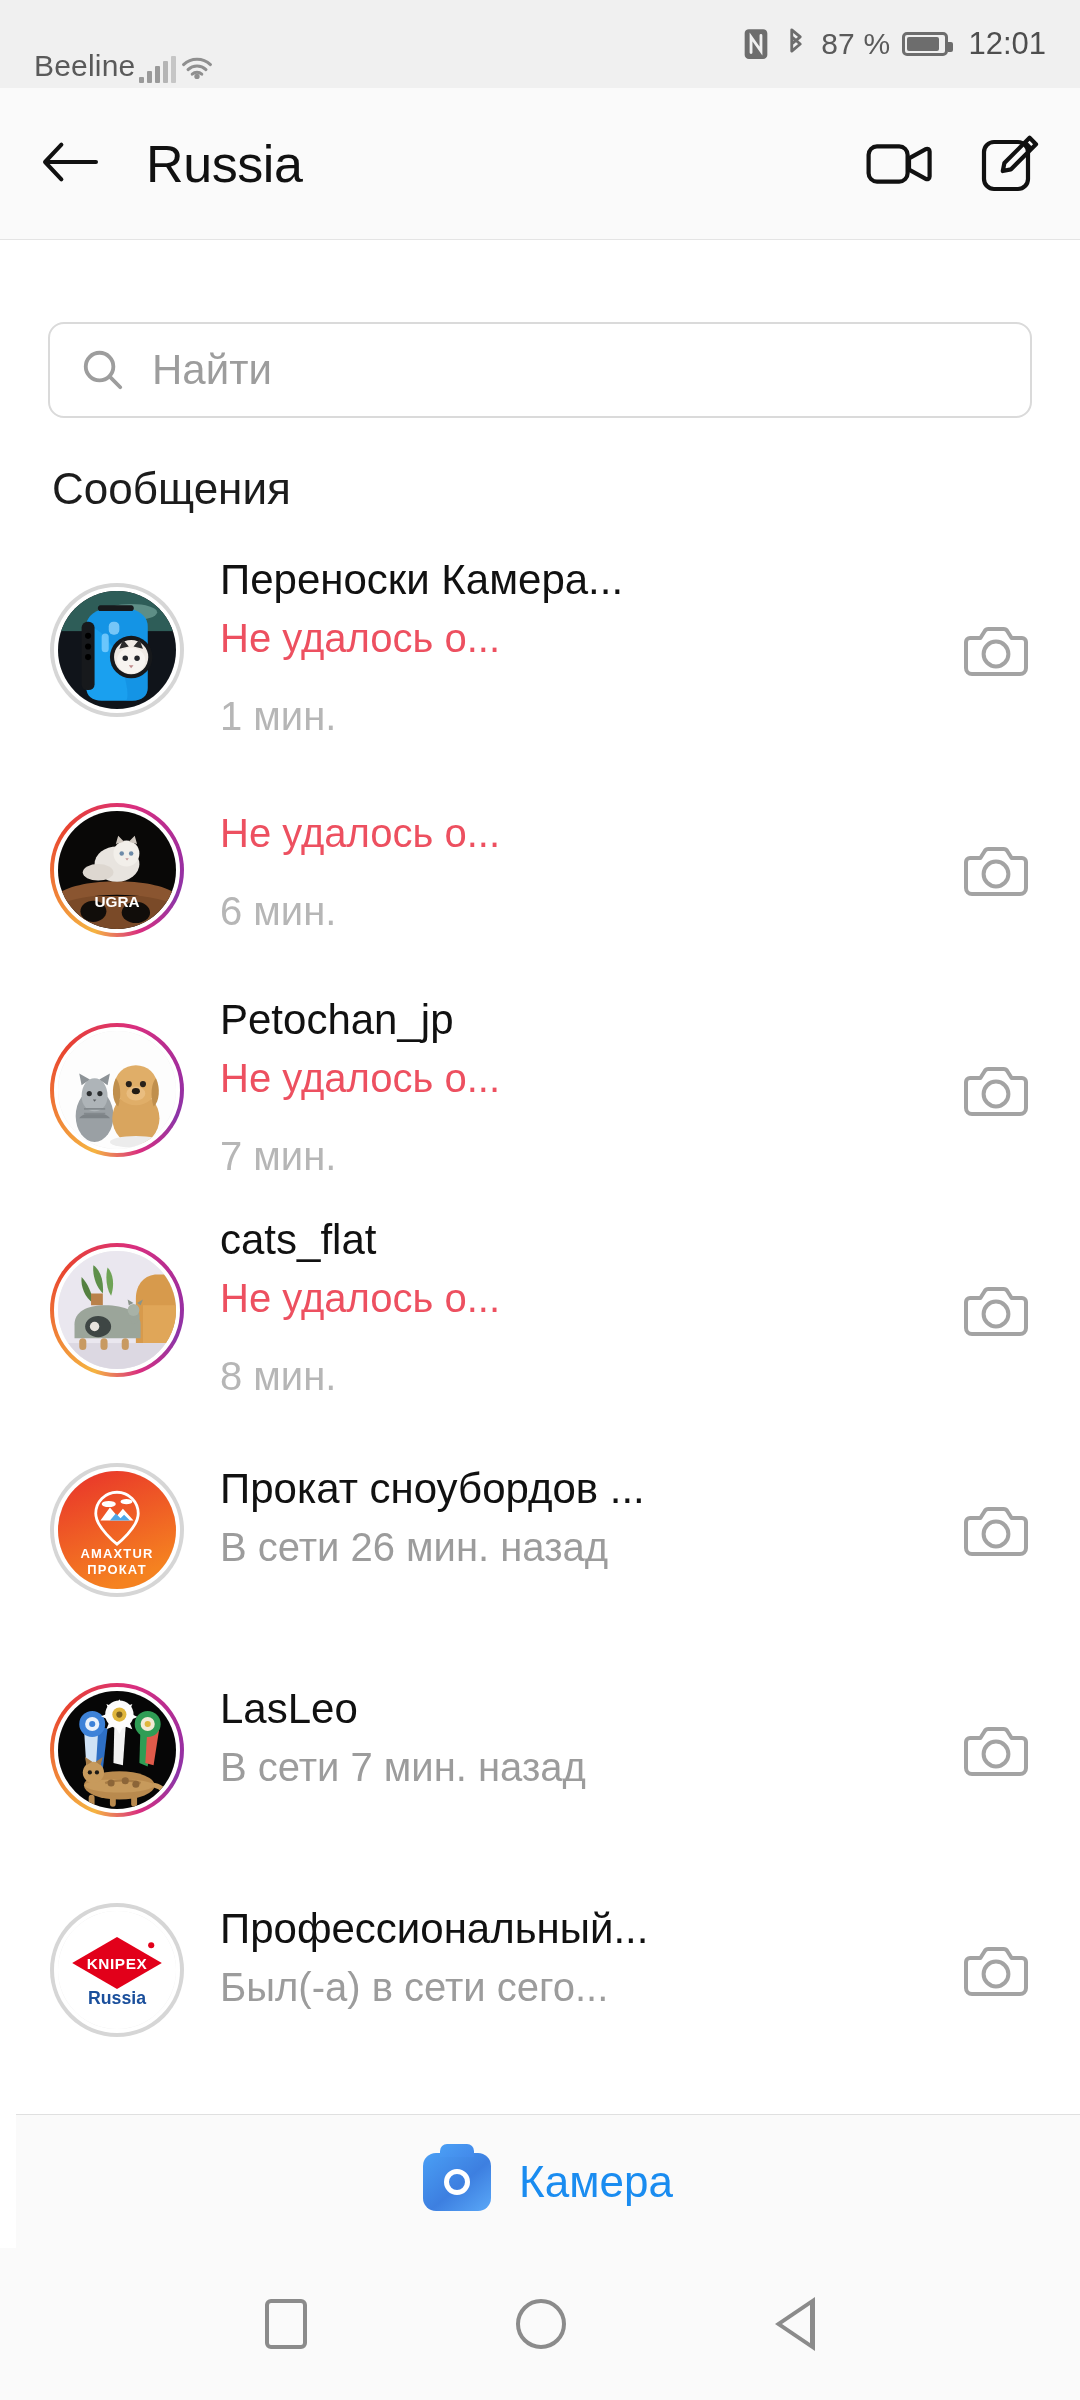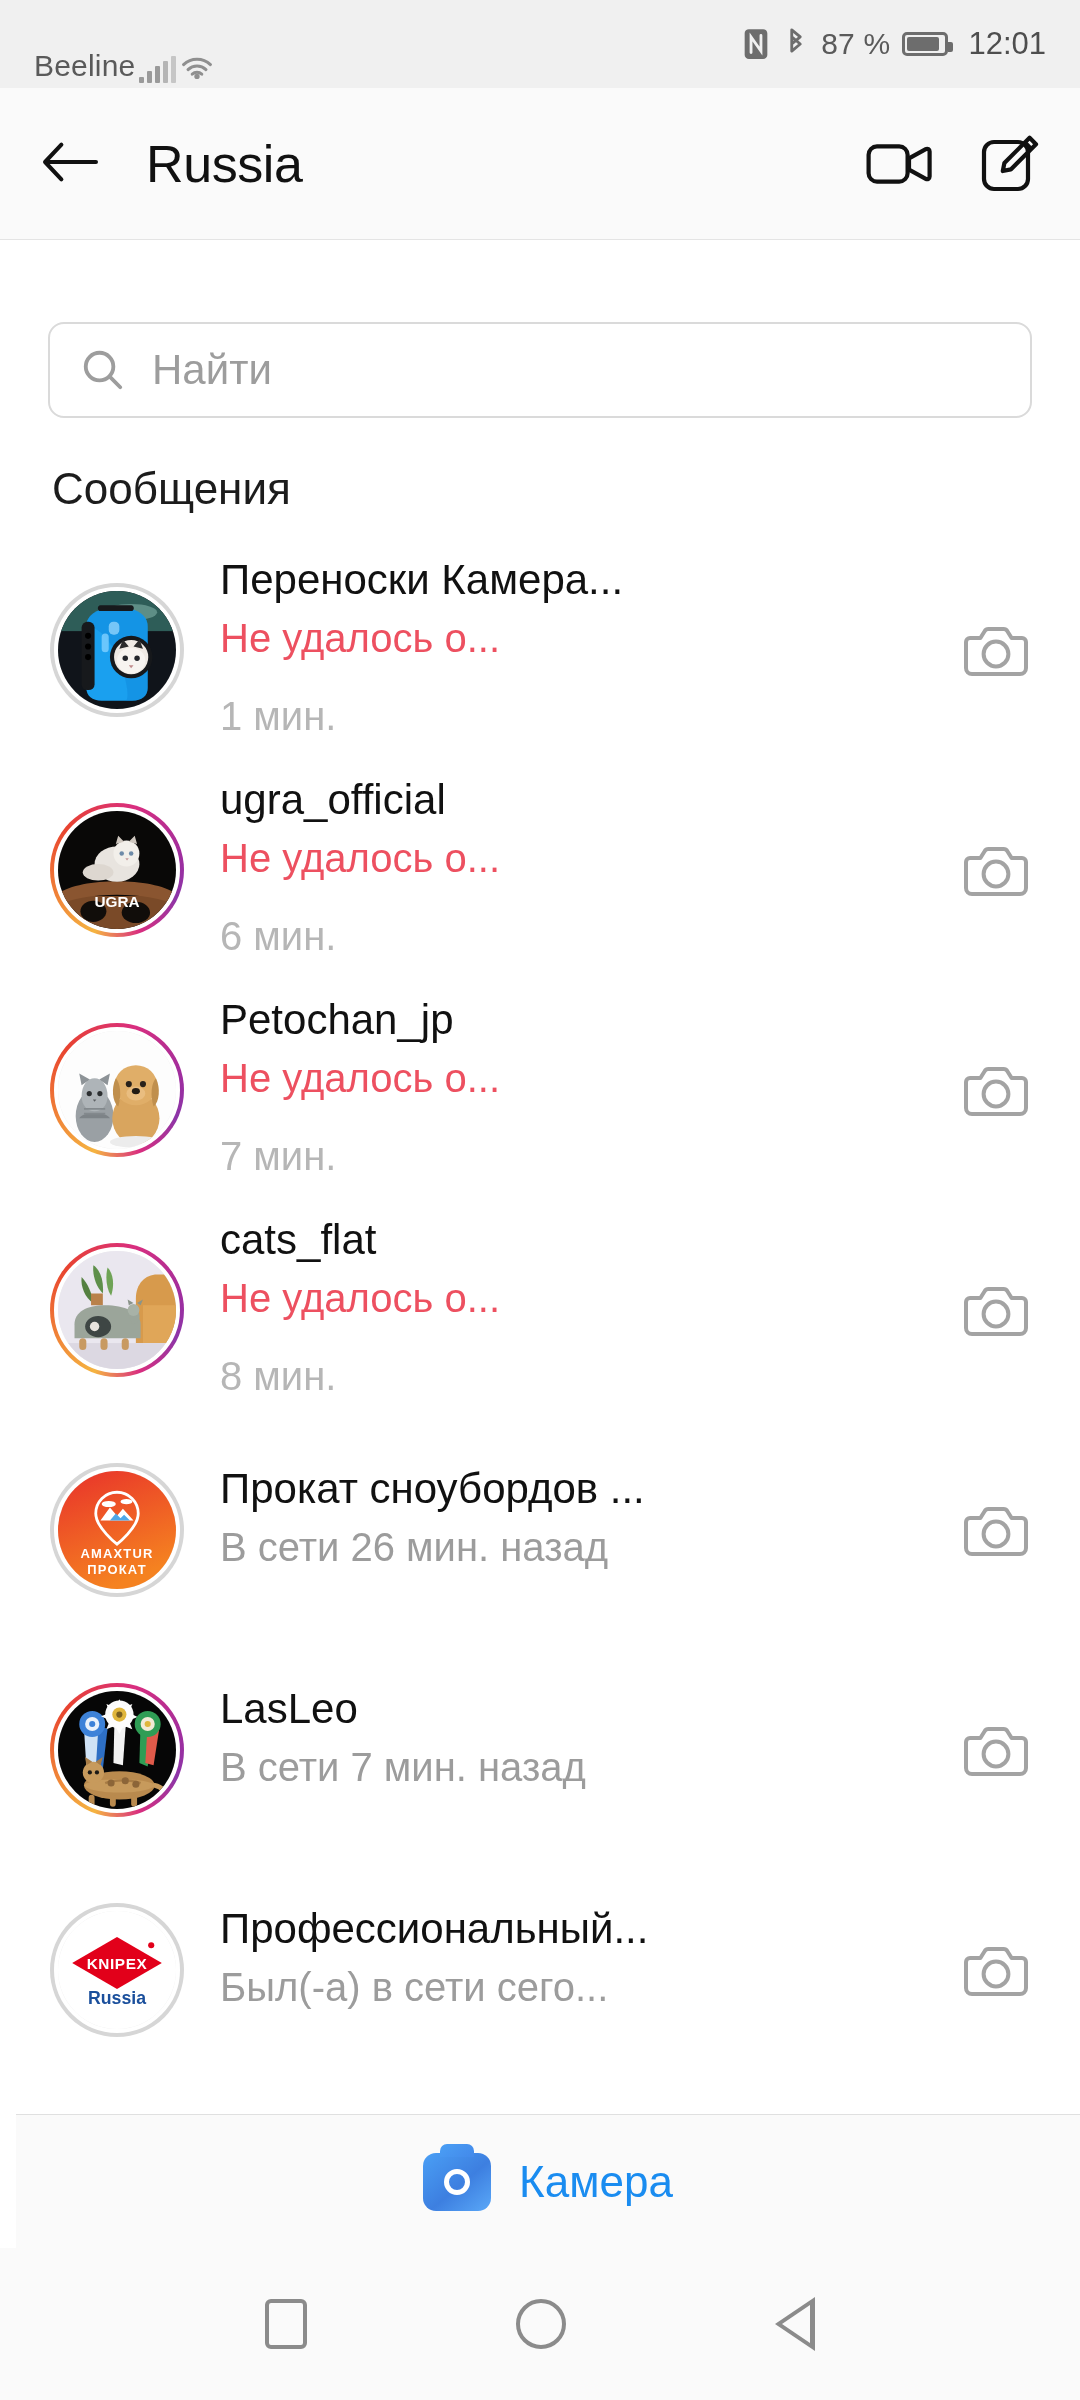--- a/index.html
+++ b/index.html
@@ -265,21 +265,20 @@
           <circle cx="58" cy="36" r="11" fill="#f2efea"></circle>
           <path d="M49 28l2-7 5 5zM67 28l-2-7-5 5z" fill="#cfc7bf"></path>
           <circle cx="54" cy="36" r="1.9" fill="#6e8ba8"></circle>
           <circle cx="62" cy="36" r="1.9" fill="#6e8ba8"></circle>
           <path d="M57 40h3l-1.5 2z" fill="#c79a9a"></path>
           <text x="50" y="81" font-family="Liberation Sans, sans-serif" font-size="13" font-weight="bold" fill="#fff" text-anchor="middle">UGRA</text>
         </svg>
       </div>
     </div>
     <div class="row-text">
-      <div class="row-name">ugra_official</div>
       <div class="row-sub">
         <span class="sub-failed">Не удалось о...</span>
         <span class="row-time">6 мин.</span>
       </div>
     </div>
     <div class="row-cam">
       <svg width="64" height="58" viewBox="0 0 32 29">
         <path d="M3 8.5h5.2l2.1-3.4c.4-.7 1.1-1.1 1.9-1.1h7.6c.8 0 1.5.4 1.9 1.1l2.1 3.4H29c1.1 0 2 .9 2 2v13c0 1.7-1.3 3-3 3H4c-1.7 0-3-1.3-3-3v-13c0-1.1.9-2 2-2z" stroke="#a3a3a3" stroke-width="2" fill="none" stroke-linejoin="round"></path>
         <circle cx="16" cy="16.5" r="6.2" stroke="#a3a3a3" stroke-width="2" fill="none"></circle>
       </svg>

